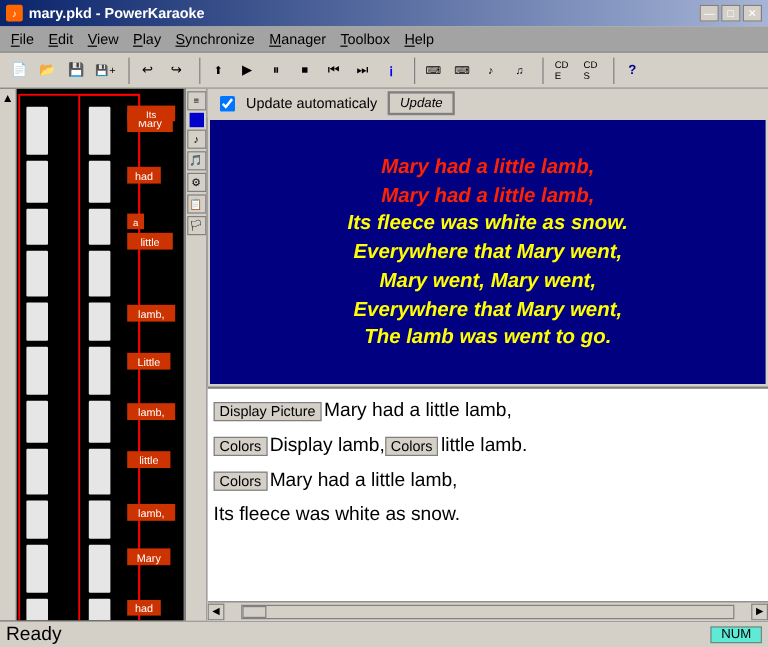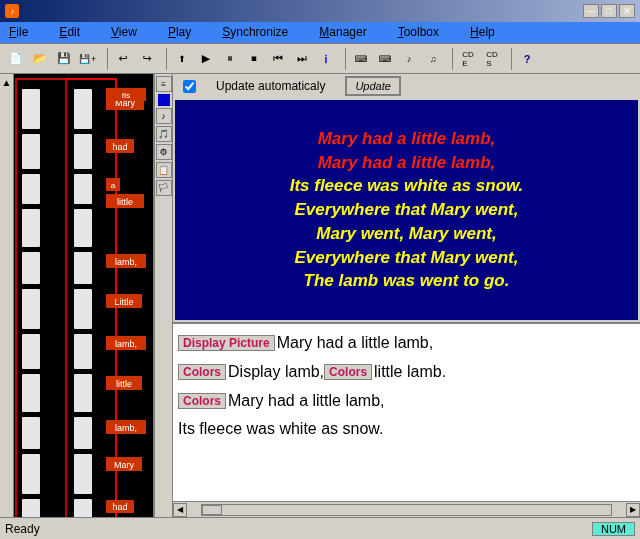--- a/index.html
+++ b/index.html
@@ -18,27 +18,28 @@
     .title-bar-left { display: flex; align-items: center; gap: 5px; font-size: 12px; font-weight: bold; }
     .title-bar-icon { width: 14px; height: 14px; background: #ff6600; border-radius: 2px; font-size: 8px; display: flex; align-items: center; justify-content: center; color: white; }
     .title-bar-buttons { display: flex; gap: 2px; }
     .title-btn {
       width: 16px; height: 14px; background: #d4d0c8; border: 1px solid #808080;
       display: flex; align-items: center; justify-content: center; font-size: 9px; cursor: pointer;
     }
 
     
     .menu-bar {
-      background: #3b82f6;
+      background: #a3a3a3;
       padding: 2px 5px;
       display: flex;
-      gap: 23px;
+      gap: 4px;
       border-bottom: 1px solid #808080;
       font-size: 12px;
       height: 22px;
+      align-items: center;
     }
     .menu-item { padding: 1px 4px; cursor: pointer; }
     .menu-item span { text-decoration: underline; }
 
     
     .toolbar {
       background: #d4d0c8;
       padding: 2px 5px;
       display: flex;
       align-items: center;
@@ -117,21 +118,21 @@
     }
     .preview-header {
       padding: 2px 5px;
       font-size: 12px;
       color: #000;
       background: #d4d0c8;
     }
     .preview-controls {
       display: flex;
       align-items: center;
-      gap: 20px;
+      gap: 9px;
       padding: 2px 10px;
       background: #d4d0c8;
     }
     .preview-controls input[type="checkbox"] { margin: 0; }
     .update-btn {
       padding: 2px 8px;
       background: #d4d0c8;
       border: 2px solid #808080;
       border-top-color: #808080;
       border-left-color: #808080;
@@ -174,24 +175,24 @@
       font-size: 16px;
       color: #000;
       line-height: 1.8;
     }
     .lyrics-line { display: flex; flex-wrap: wrap; align-items: center; gap: 0px; }
     .tag-btn {
       background: #d4d0c8;
       border: 1px solid #808080;
       padding: 0px 4px;
       font-size: 12px;
-      color: #be185d;
+      color: #000000;
       cursor: pointer;
       margin-right: 2px;
-      font-weight: bold;
+      font-weight: normal;
     }
     .lyrics-text { font-size: 16px; color: #000; }
 
     
     .h-scrollbar {
       height: 16px;
       background: #d4d0c8;
       border-top: 1px solid #808080;
       display: flex;
       align-items: center;
@@ -224,21 +225,21 @@
     
     .status-bar {
       height: 22px;
       background: #d4d0c8;
       border-top: 1px solid #808080;
       display: flex;
       align-items: center;
       padding: 0 5px;
       justify-content: space-between;
     }
-    .status-left { font-size: 12px; }
+    .status-left { font-size: 16px; }
     .status-right {
       background: #5eead4;
       border: 1px solid #808080;
       padding: 0 8px;
       font-size: 11px;
     }
 
     
     .waveform-visual {
       width: 100%;
@@ -250,20 +251,21 @@
 
     
     .blue-sq { background: #0000cc; width: 12px; height: 12px; }
   </style>
 </head>
 <body>
 
 <div class="title-bar">
   <div class="title-bar-left">
     <div class="title-bar-icon">♪</div>
+    <span>mary.pkd - PowerKaraoke</span>
   </div>
   <div class="title-bar-buttons">
     <div class="title-btn">—</div>
     <div class="title-btn">□</div>
     <div class="title-btn">✕</div>
   </div>
 </div>
 
 <div class="menu-bar">
   <div class="menu-item"><span>F</span>ile</div>

